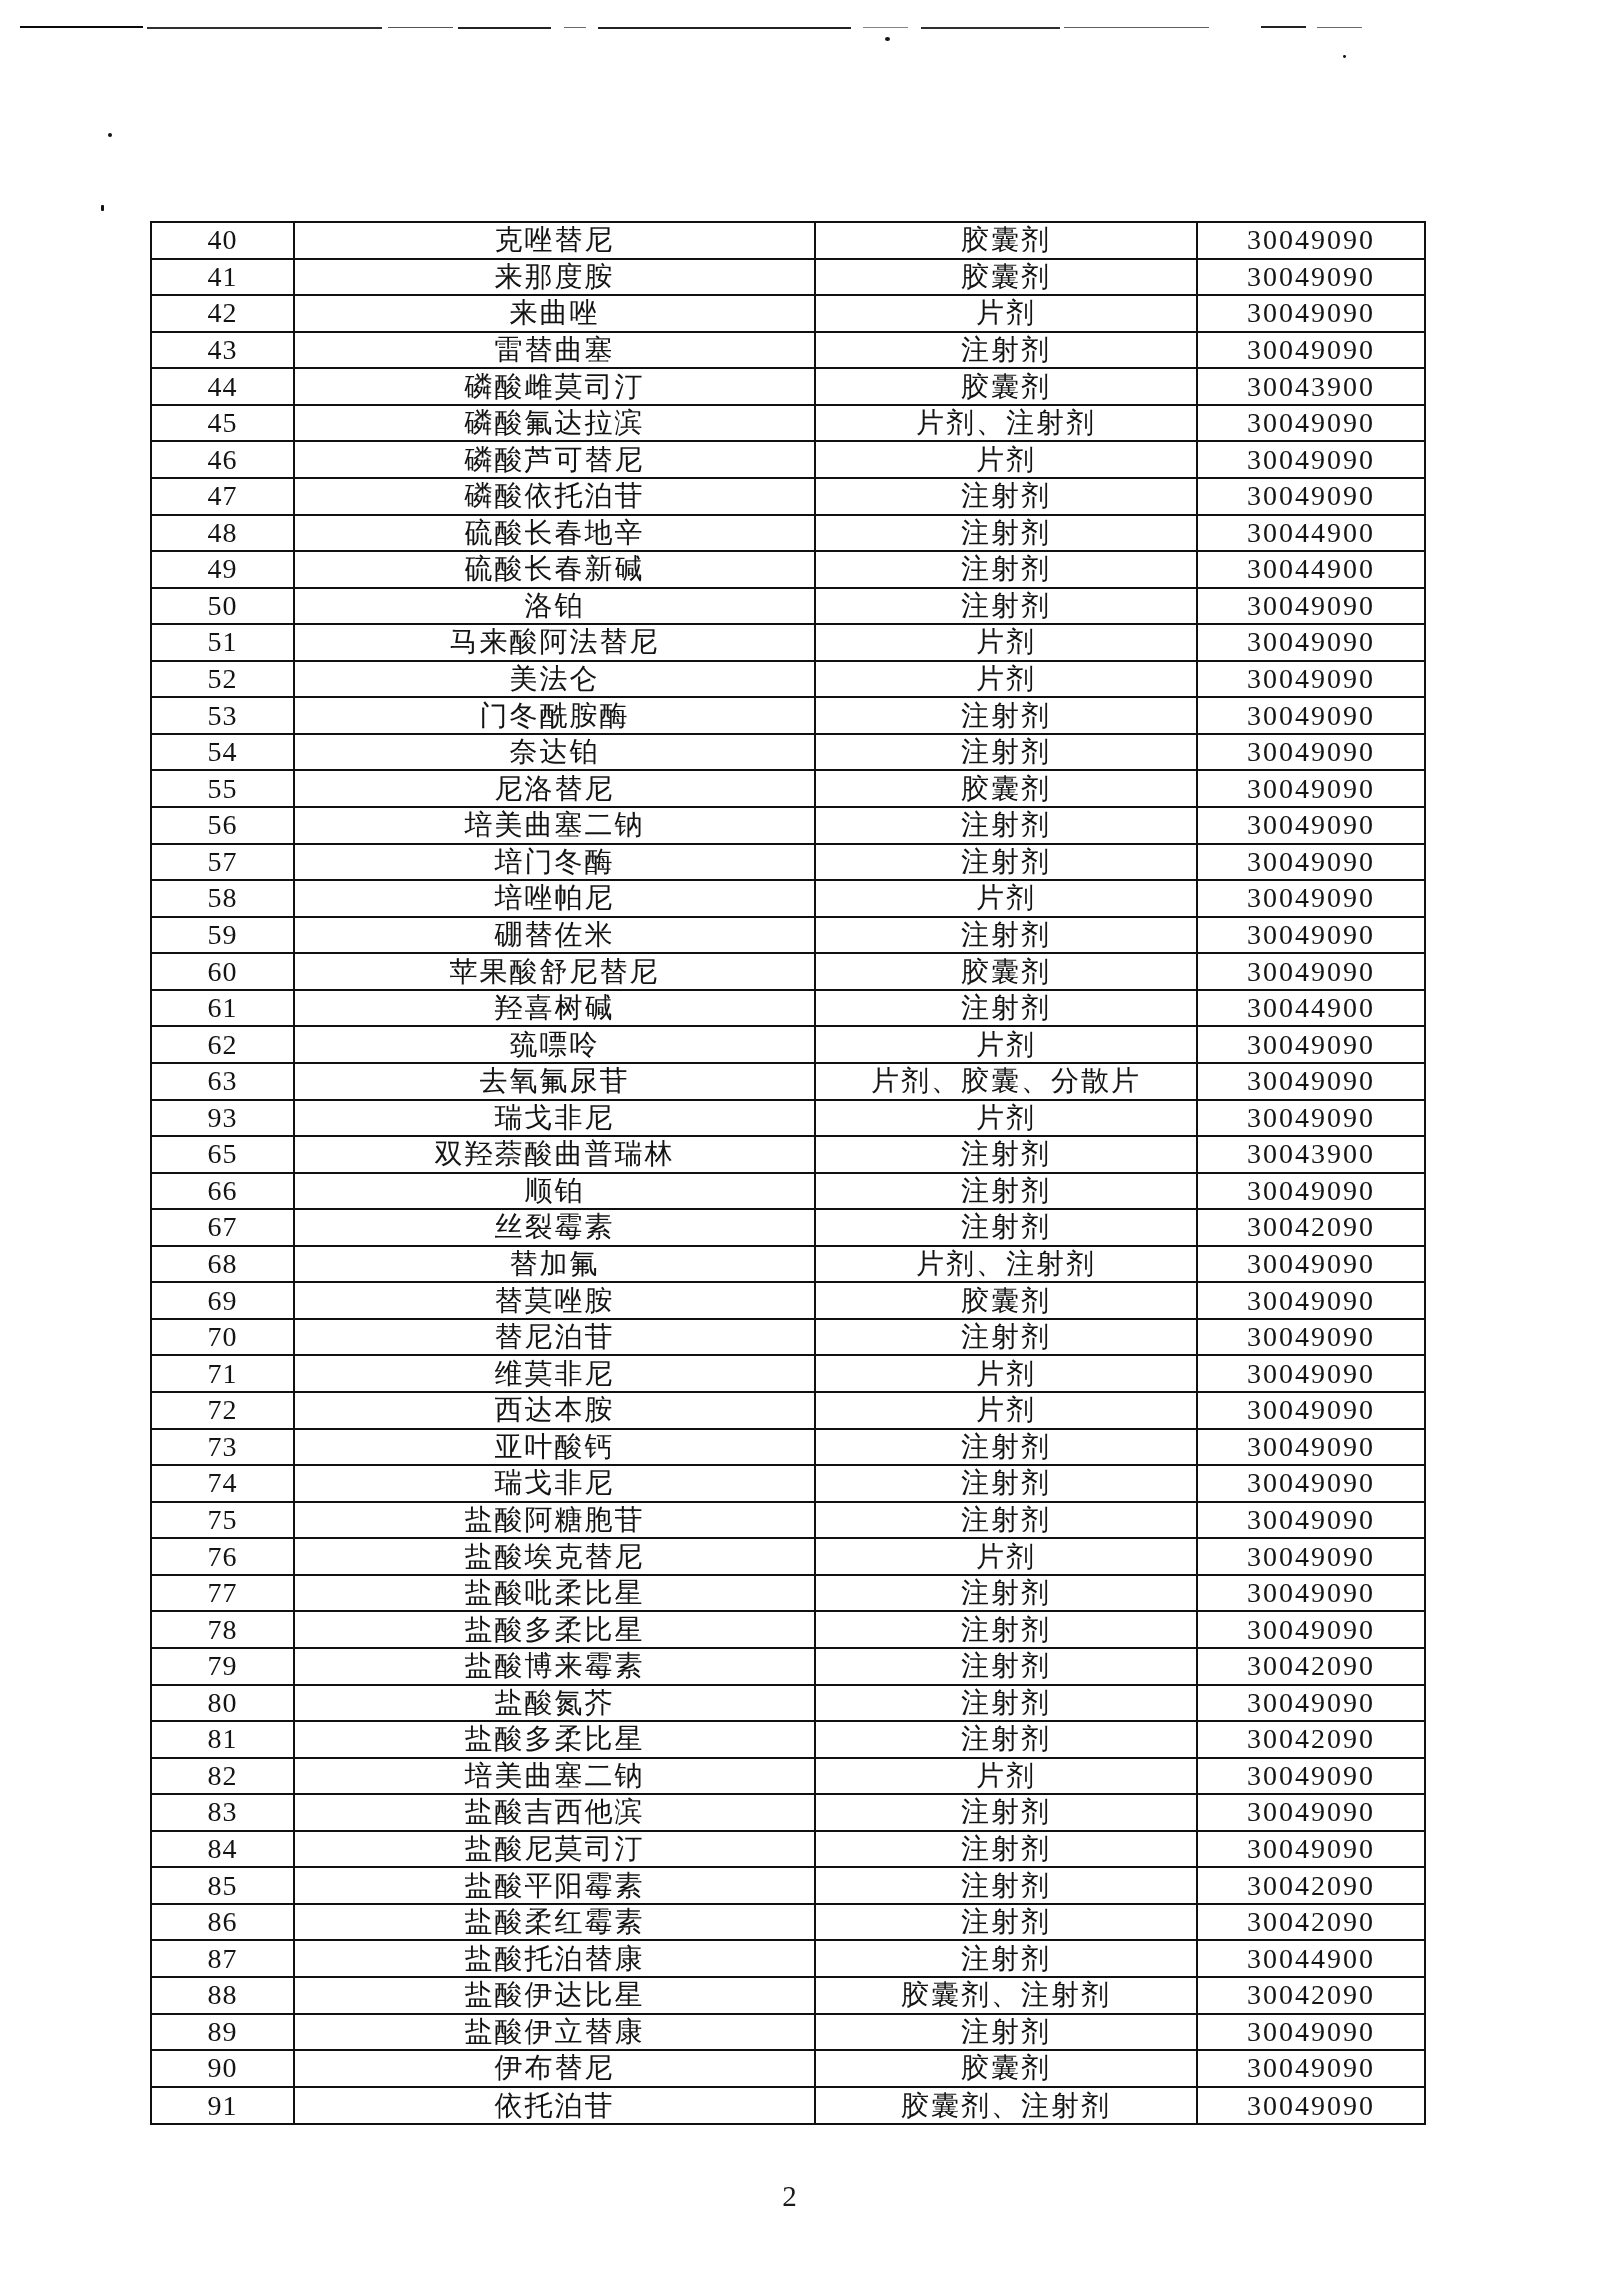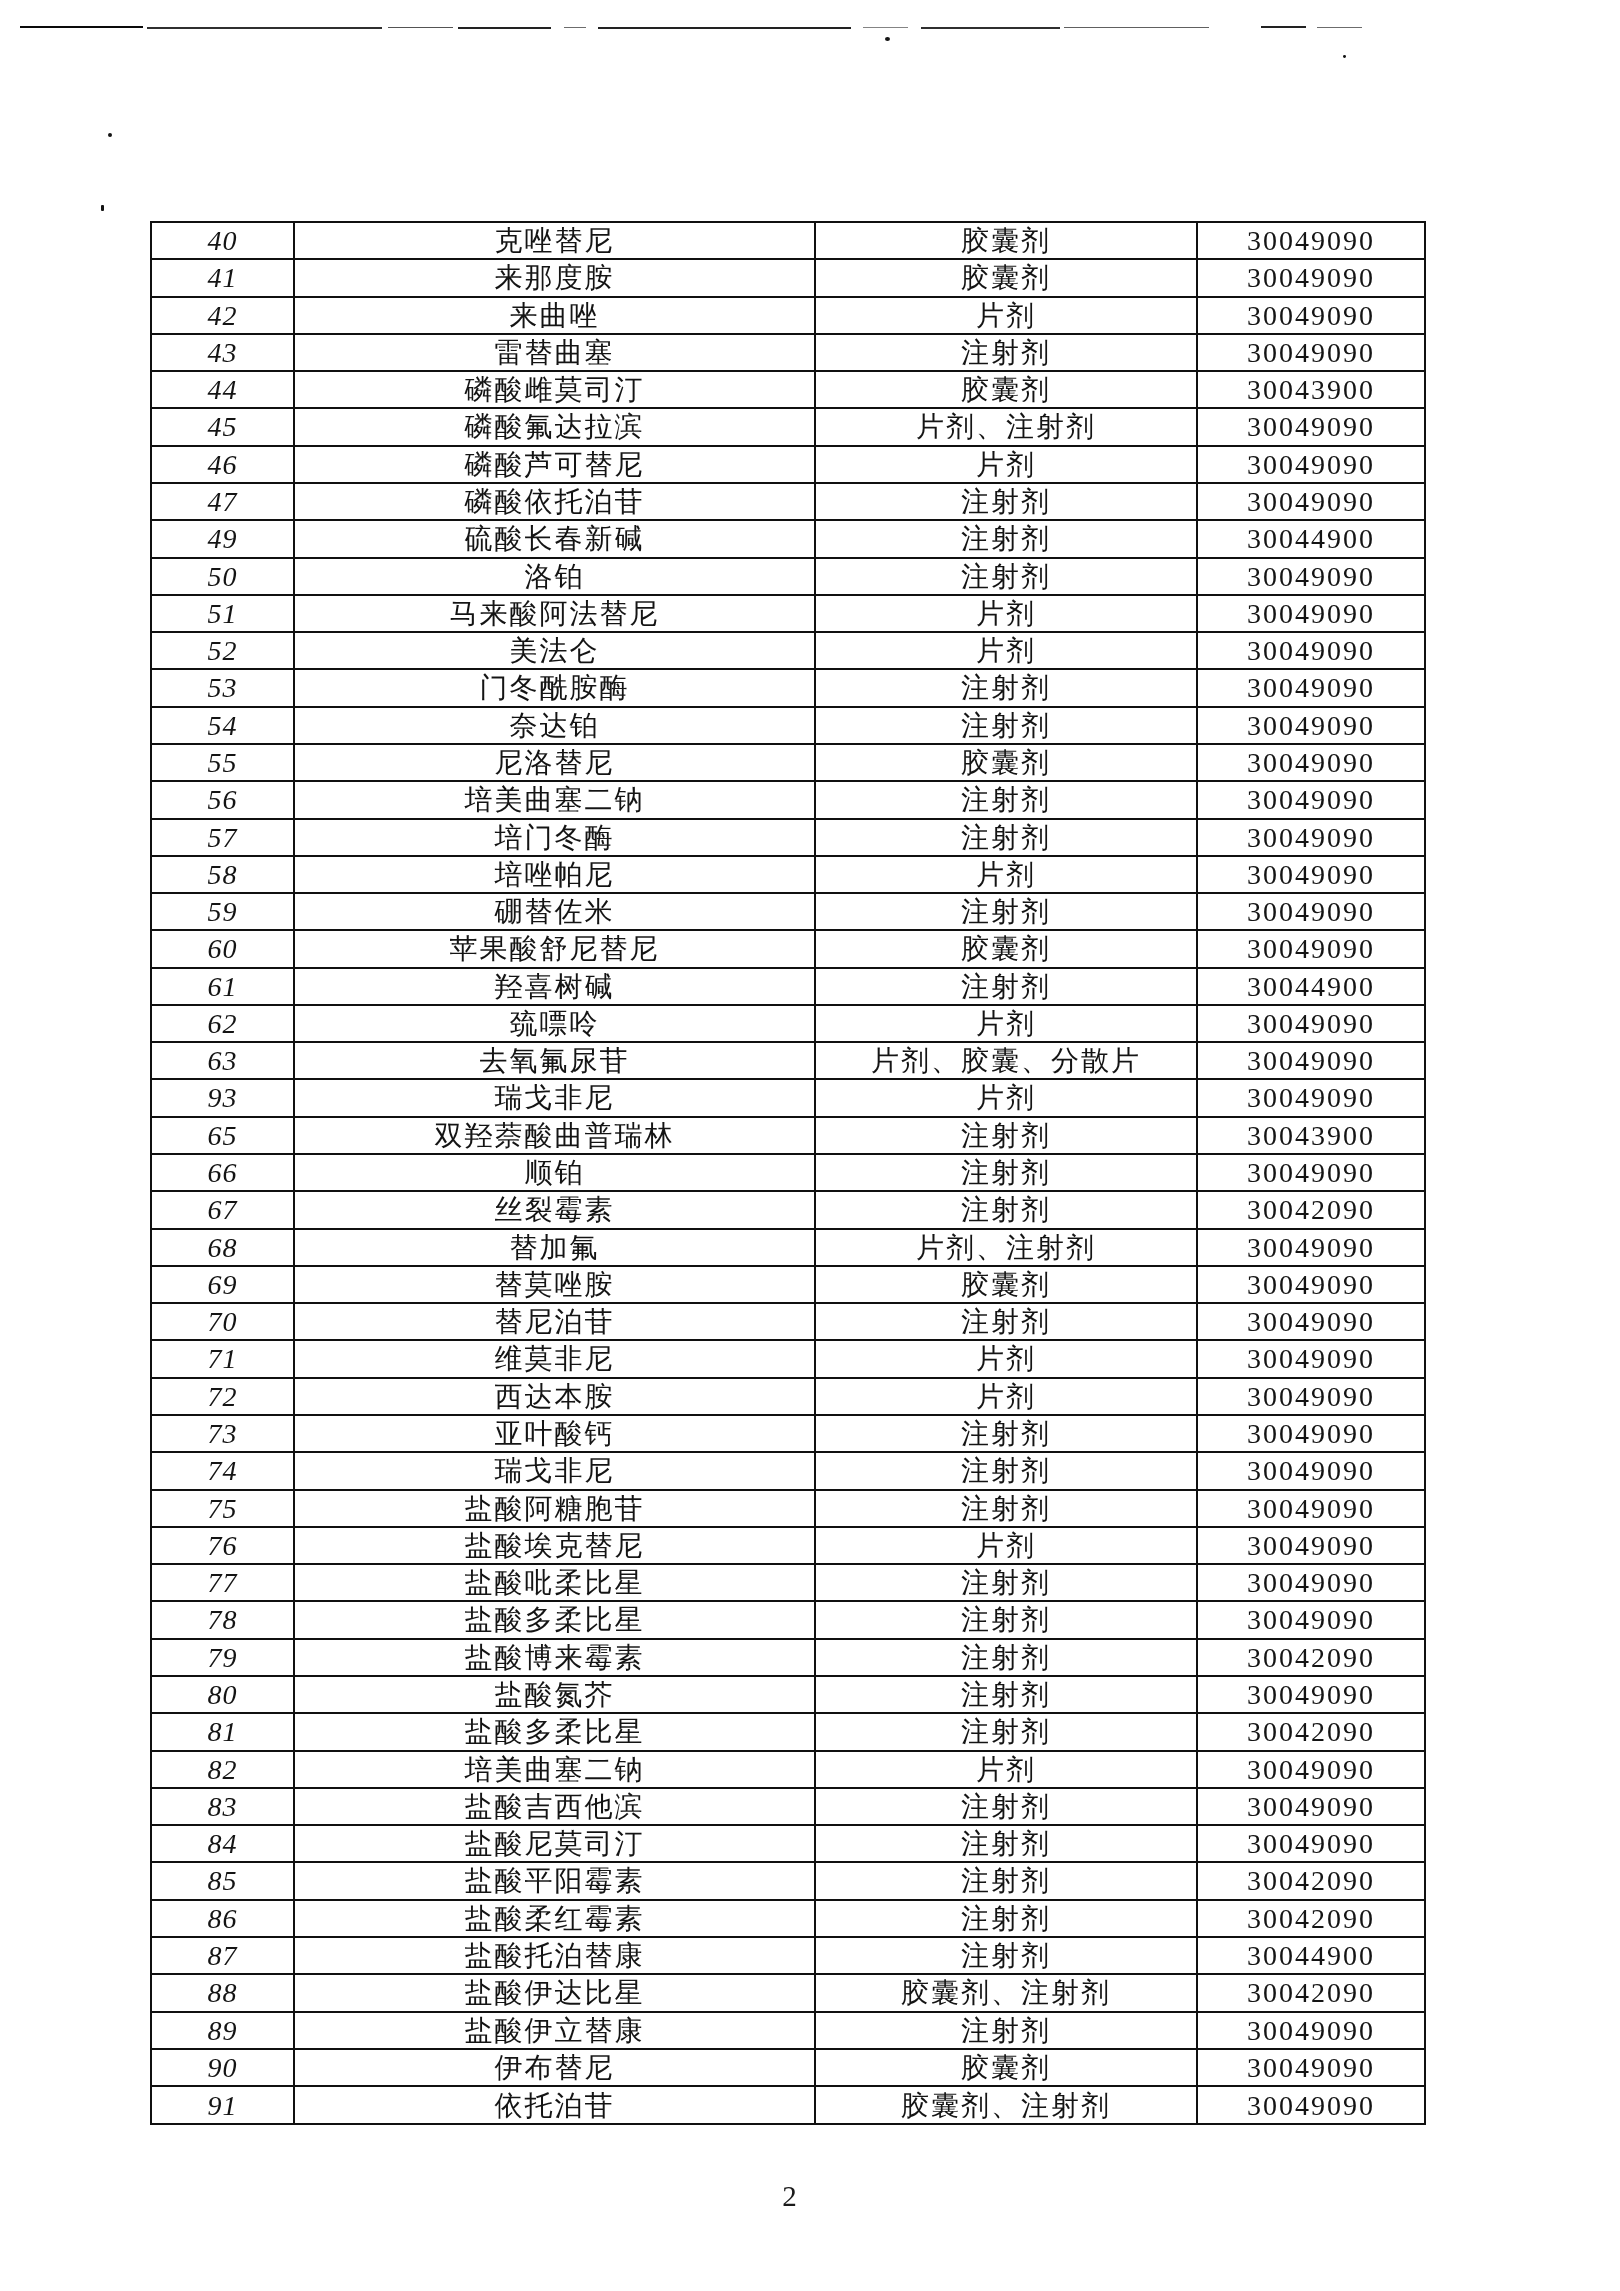--- a/index.html
+++ b/index.html
@@ -30,21 +30,21 @@
     vertical-align:bottom;
     padding:0 3.9px 2.9px 3.9px;
     font-size:28px;
     line-height:1.05;
     white-space:nowrap;
     overflow:hidden;
   }
   
   table.drugs tr:nth-child(5n+2) td{border-bottom-width:2.9px;}
   table.drugs tr:nth-child(9n+4) td{border-top-width:2.9px;}
-  td.col-no{font-size:29px;letter-spacing:1px;font-style:italic;}
+  td.col-no{font-size:29px;letter-spacing:1px;}
   td.col-code{font-size:29px;letter-spacing:2px;}
   td.col-name,td.col-form{letter-spacing:2px;}
 
   .page-number{
     position:absolute;
     left:760px;top:2180px;
     width:59px;
     text-align:center;
     font-size:29px;
     color:#1a1a1a;
@@ -122,20 +122,26 @@
         <td class="col-form">片剂</td>
         <td class="col-code">30049090</td>
       </tr>
       <tr>
         <td class="col-no">47</td>
         <td class="col-name">磷酸依托泊苷</td>
         <td class="col-form">注射剂</td>
         <td class="col-code">30049090</td>
       </tr>
       <tr>
+        <td class="col-no">48</td>
+        <td class="col-name">硫酸长春地辛</td>
+        <td class="col-form">注射剂</td>
+        <td class="col-code">30044900</td>
+      </tr>
+      <tr>
         <td class="col-no">49</td>
         <td class="col-name">硫酸长春新碱</td>
         <td class="col-form">注射剂</td>
         <td class="col-code">30044900</td>
       </tr>
       <tr>
         <td class="col-no">50</td>
         <td class="col-name">洛铂</td>
         <td class="col-form">注射剂</td>
         <td class="col-code">30049090</td>

